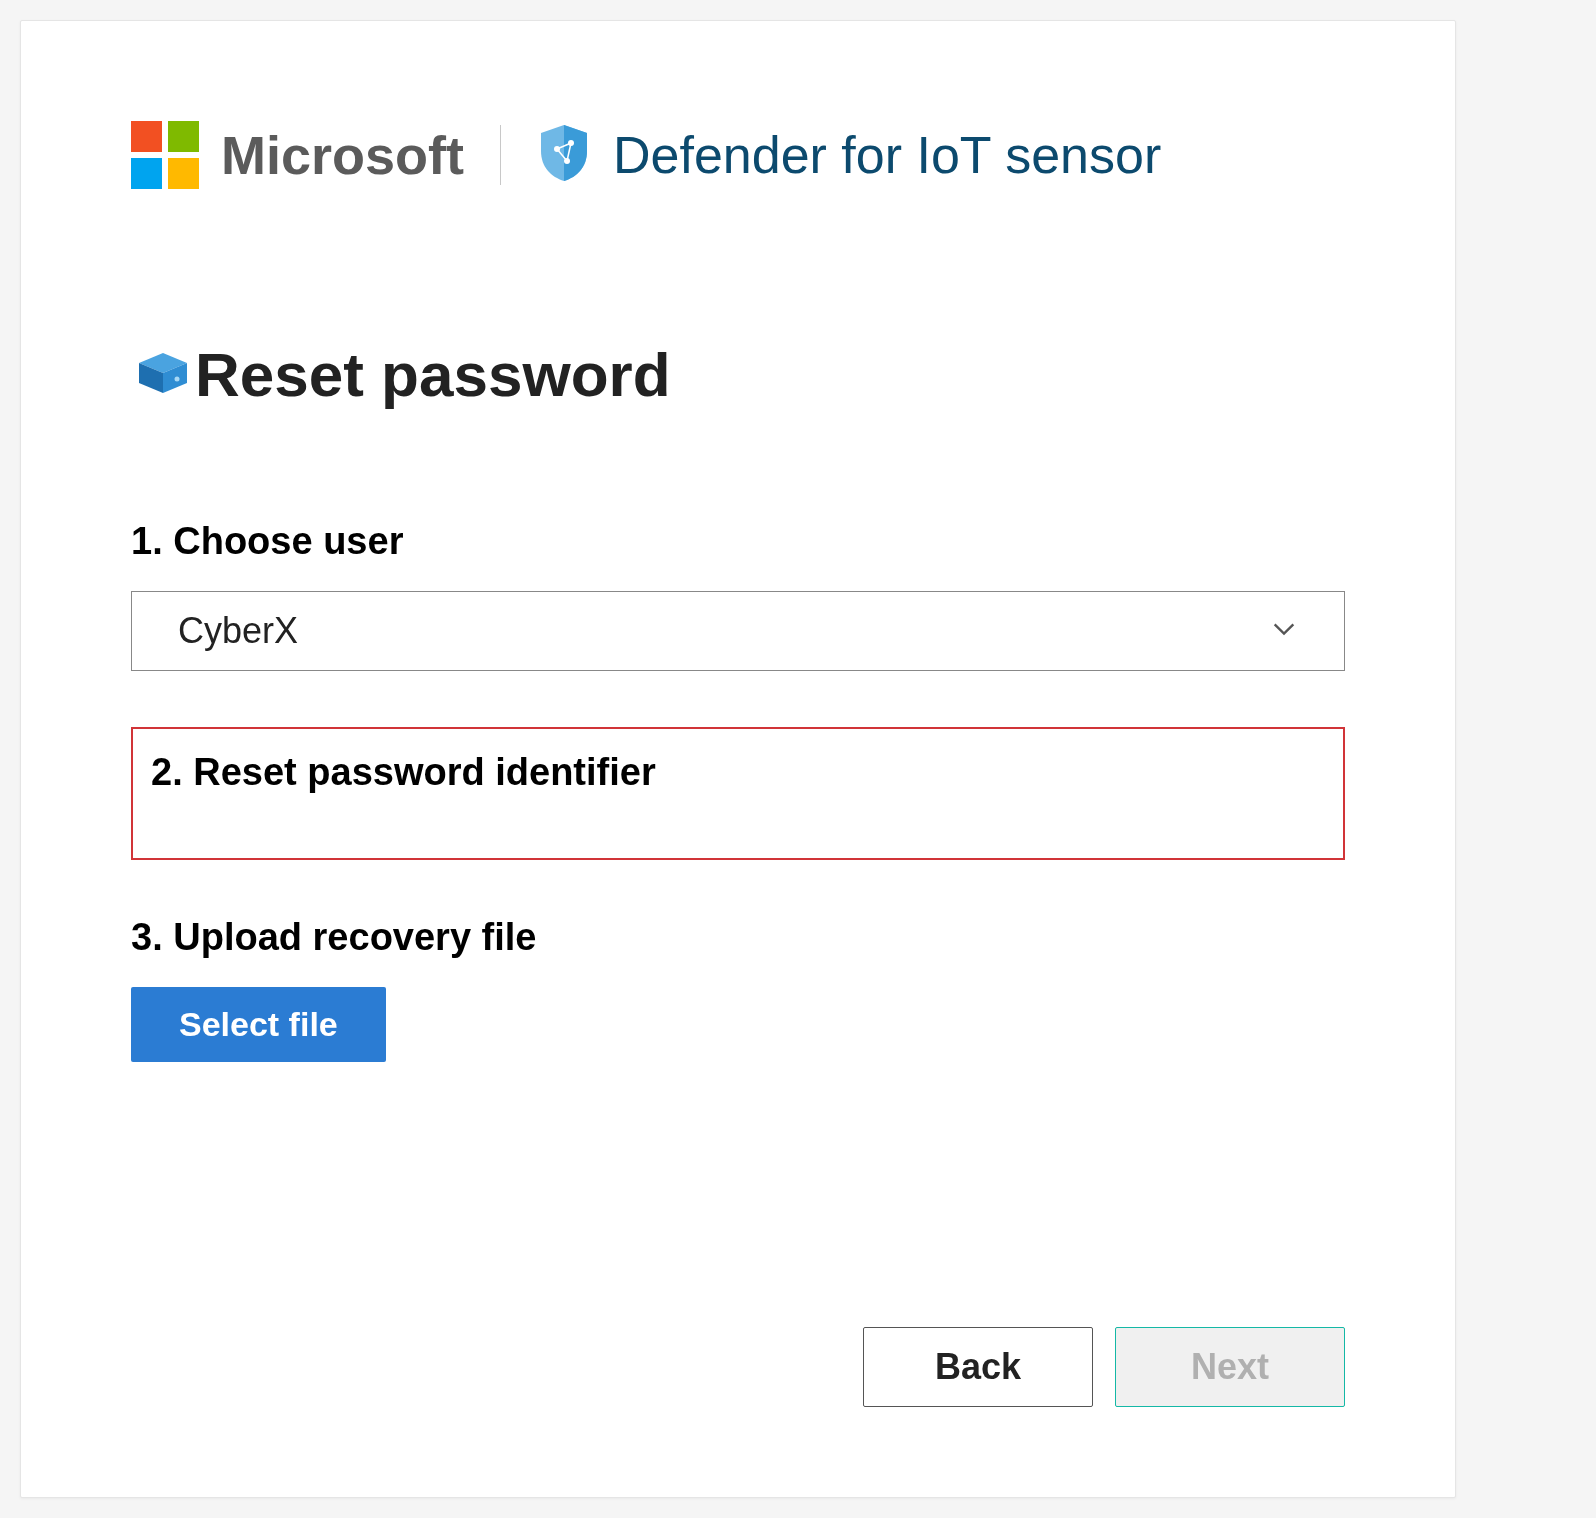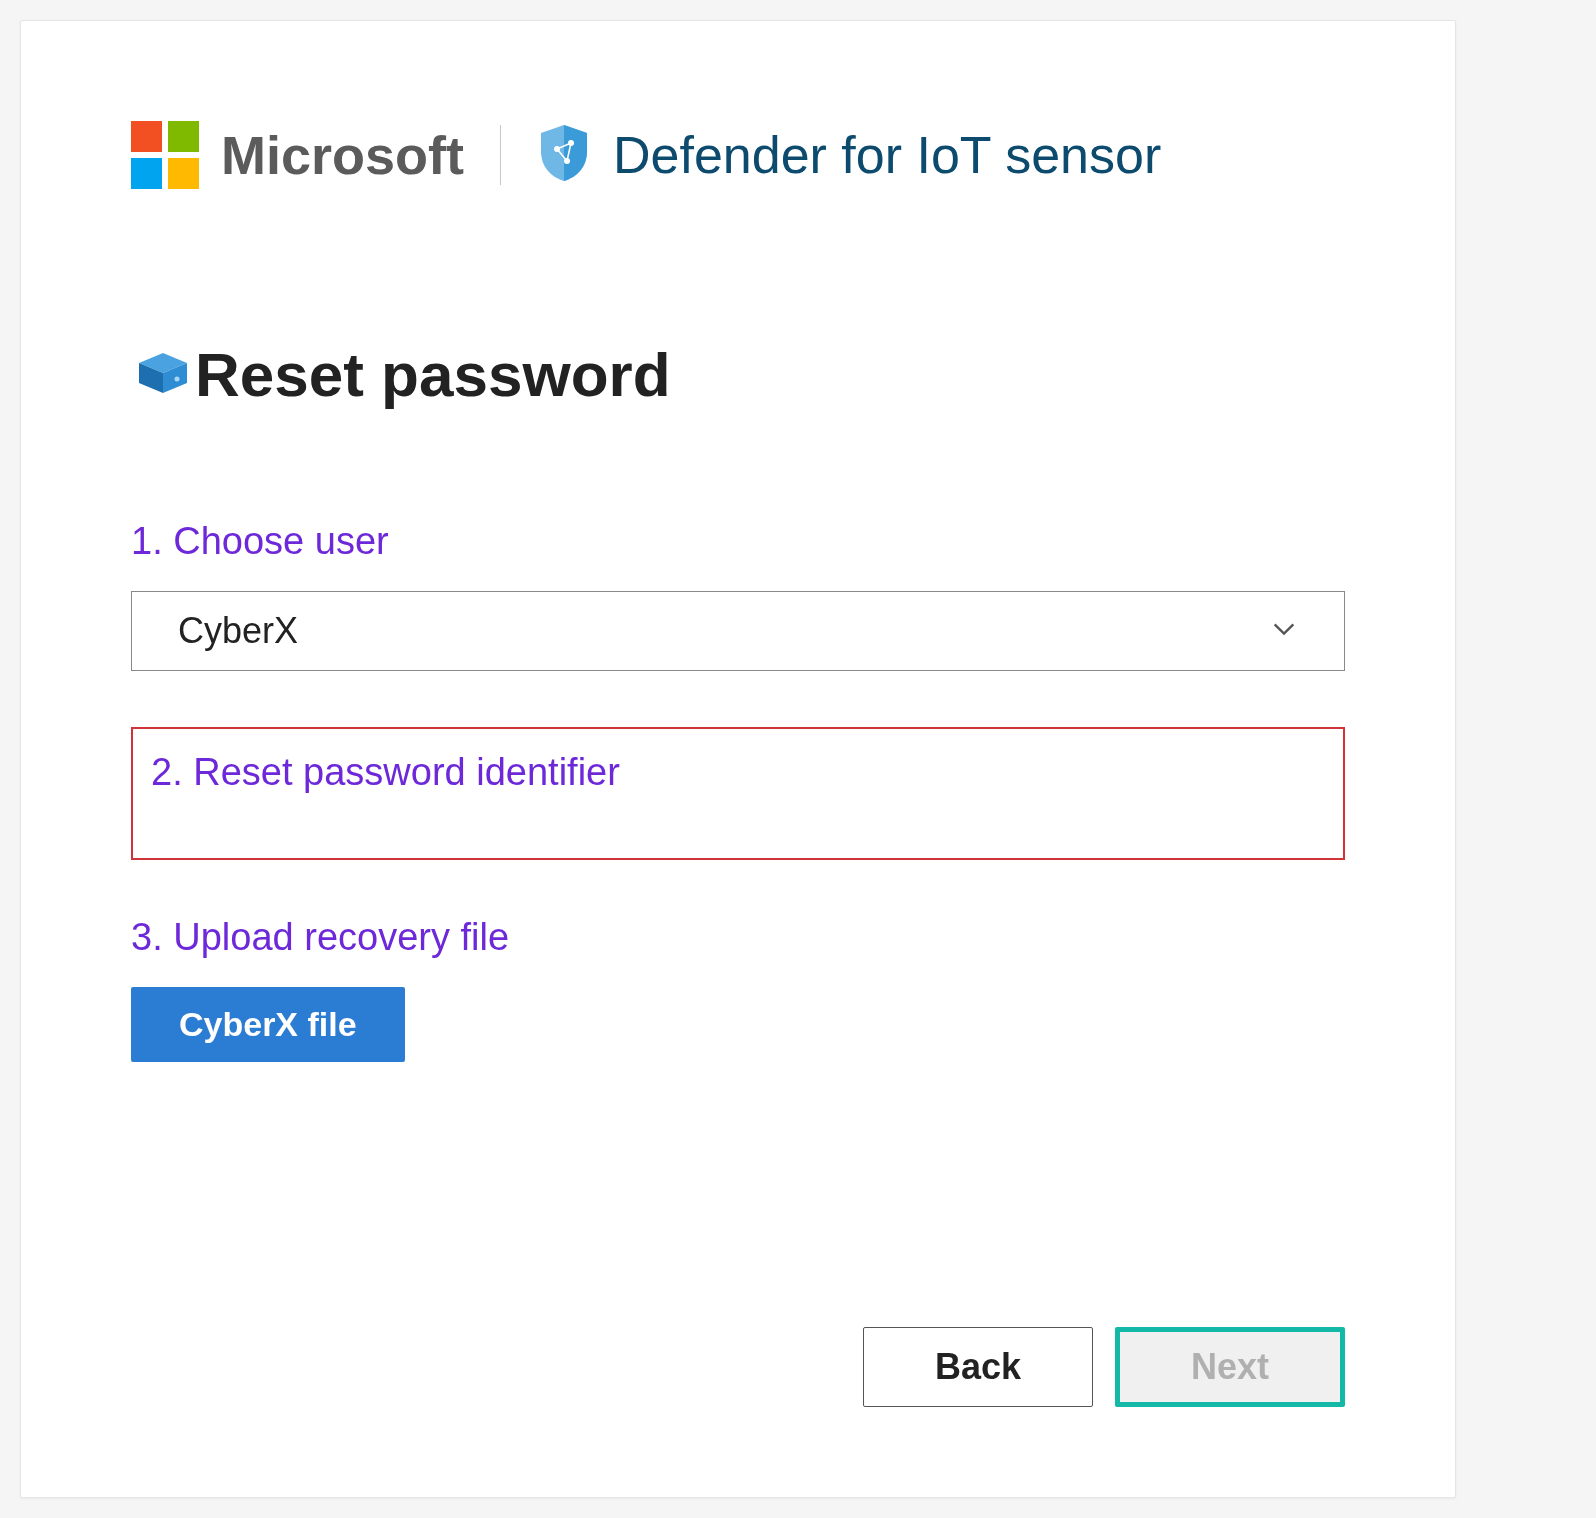--- a/index.html
+++ b/index.html
@@ -56,23 +56,23 @@
       margin-bottom: 110px;
       text-align: right;
     }
     .page-title {
       font-size: 62px;
       font-weight: 600;
       color: #222;
     }
     .step-label {
       font-size: 38px;
-      color: #6d28d9;
+      color: #000000;
       margin-bottom: 28px;
-      font-weight: 400;
+      font-weight: 700;
     }
     .form-section {
       margin-bottom: 56px;
     }
     .select-box {
       width: 100%;
       height: 80px;
       border: 1px solid #888;
       background: #fff;
       display: flex;
@@ -132,21 +132,21 @@
       justify-content: center;
     }
     .btn-back {
       background: #fff;
       color: #222;
       border: 1px solid #555;
     }
     .btn-next {
       background: #f0f0f0;
       color: #b0b0b0;
-      border: 5px solid #14b8a6;
+      border: 1px solid #14b8a6;
       cursor: not-allowed;
     }
   </style>
 </head>
 <body>
 
 <div class="card">
 
   <div class="brand-row">
     <span class="ms-logo">
@@ -202,21 +202,21 @@
       </span>
     </div>
   </div>
 
   <div class="highlight-box">
     <div class="step-label">2. Reset password identifier</div>
   </div>
 
   <div class="form-section">
     <div class="step-label">3. Upload recovery file</div>
-    <button class="upload-btn">CyberX file</button>
+    <button class="upload-btn">Select file</button>
   </div>
 
   <div class="footer-buttons">
     <button class="btn btn-back">Back</button>
     <button class="btn btn-next" disabled="">Next</button>
   </div>
 
 </div>
 
 </body></html>

